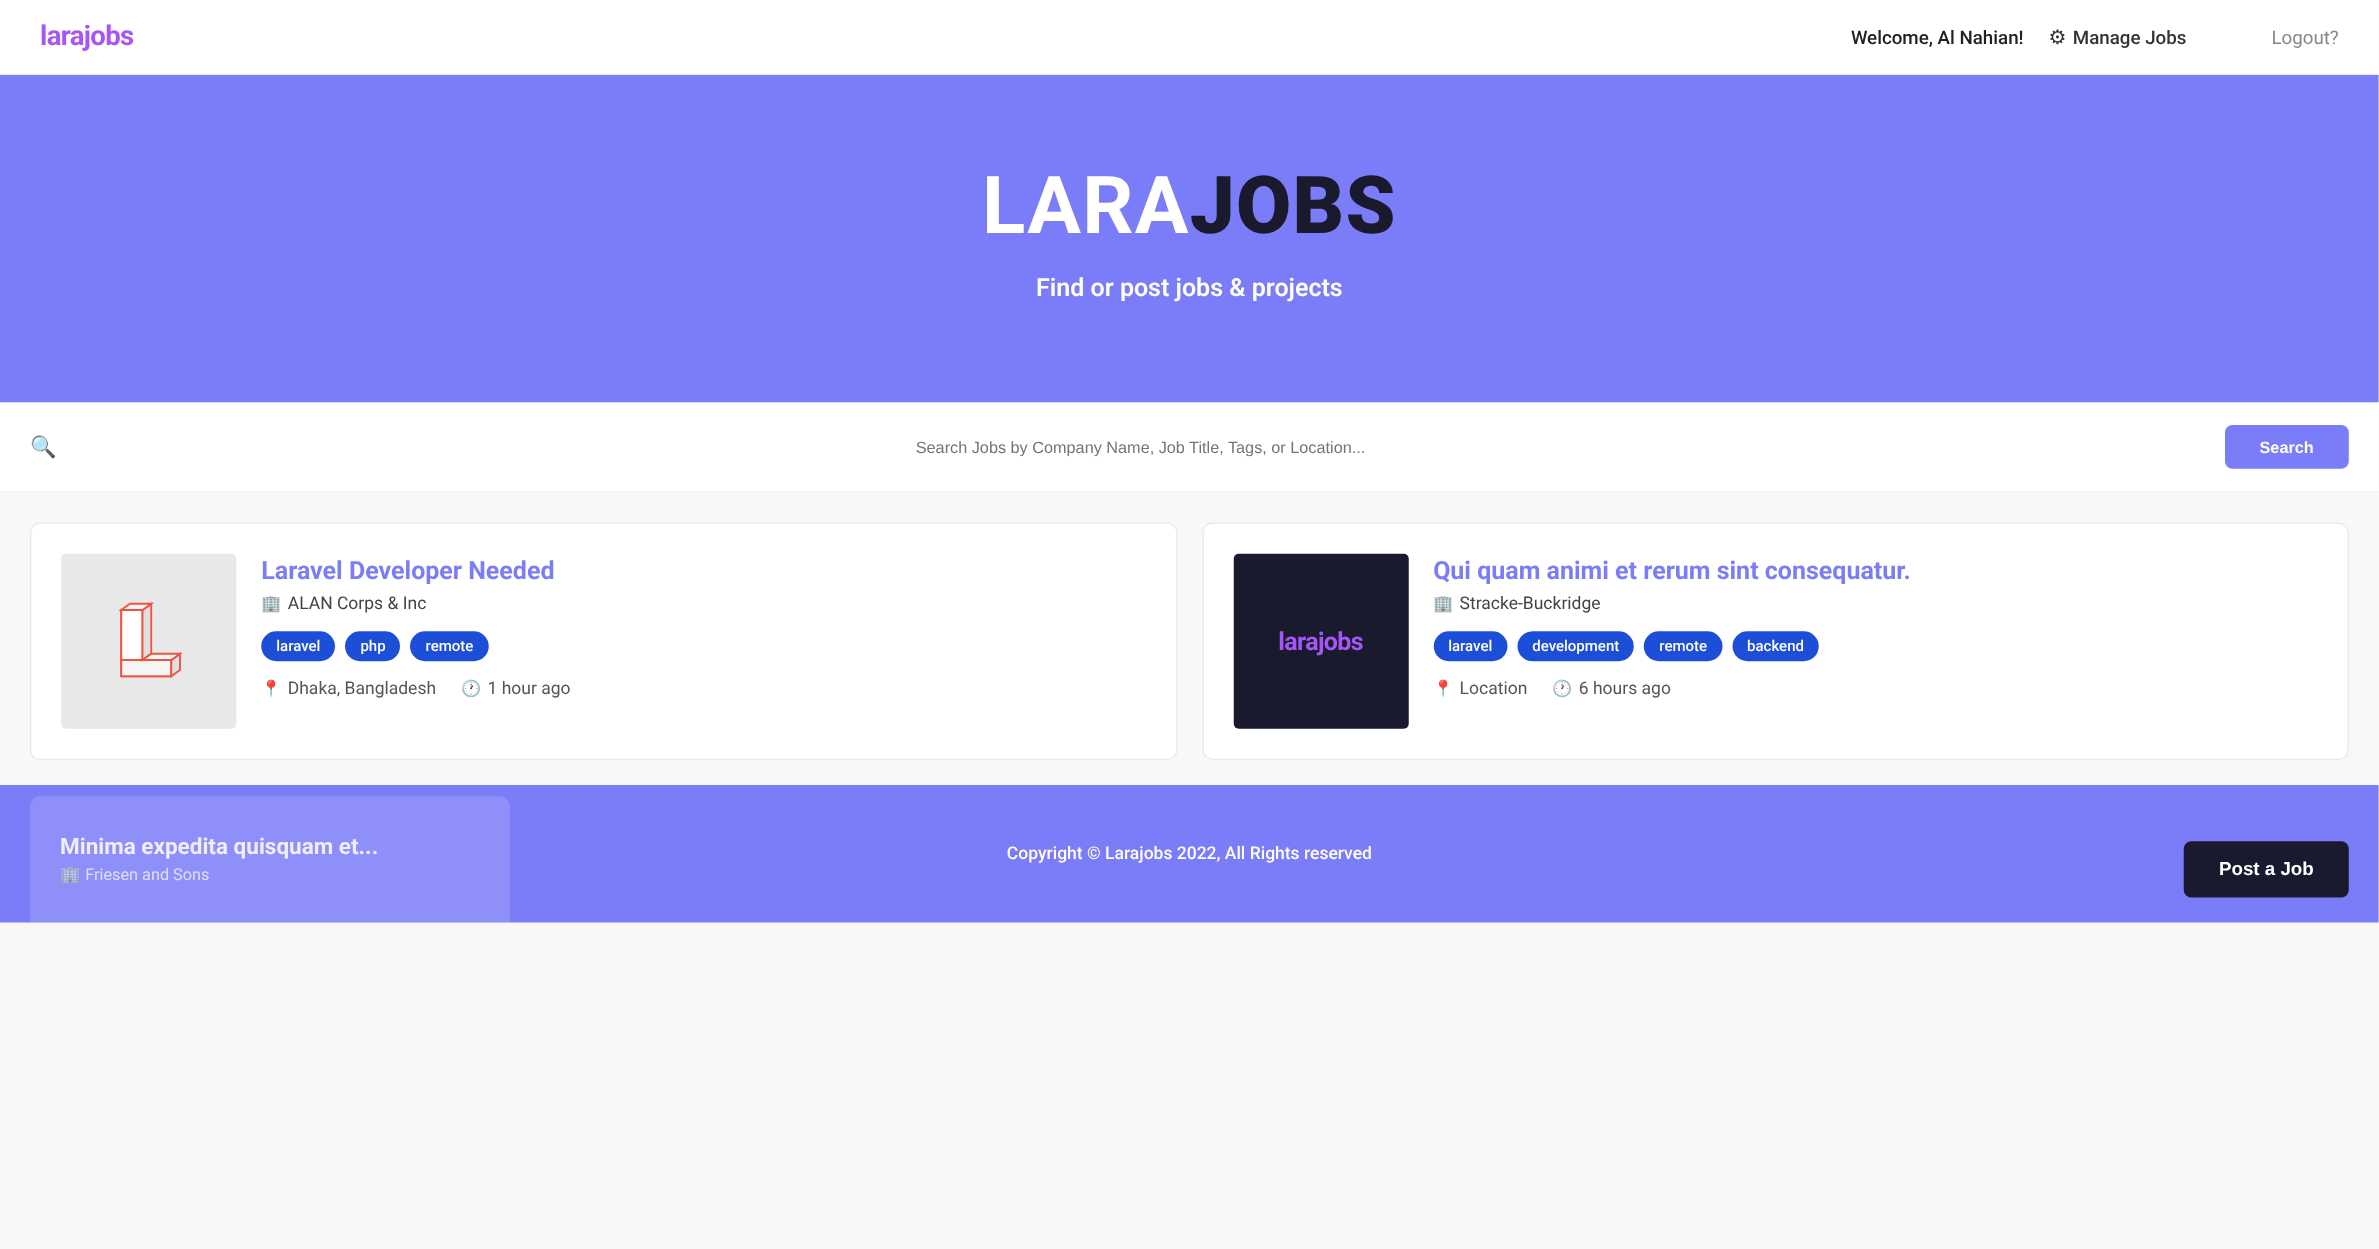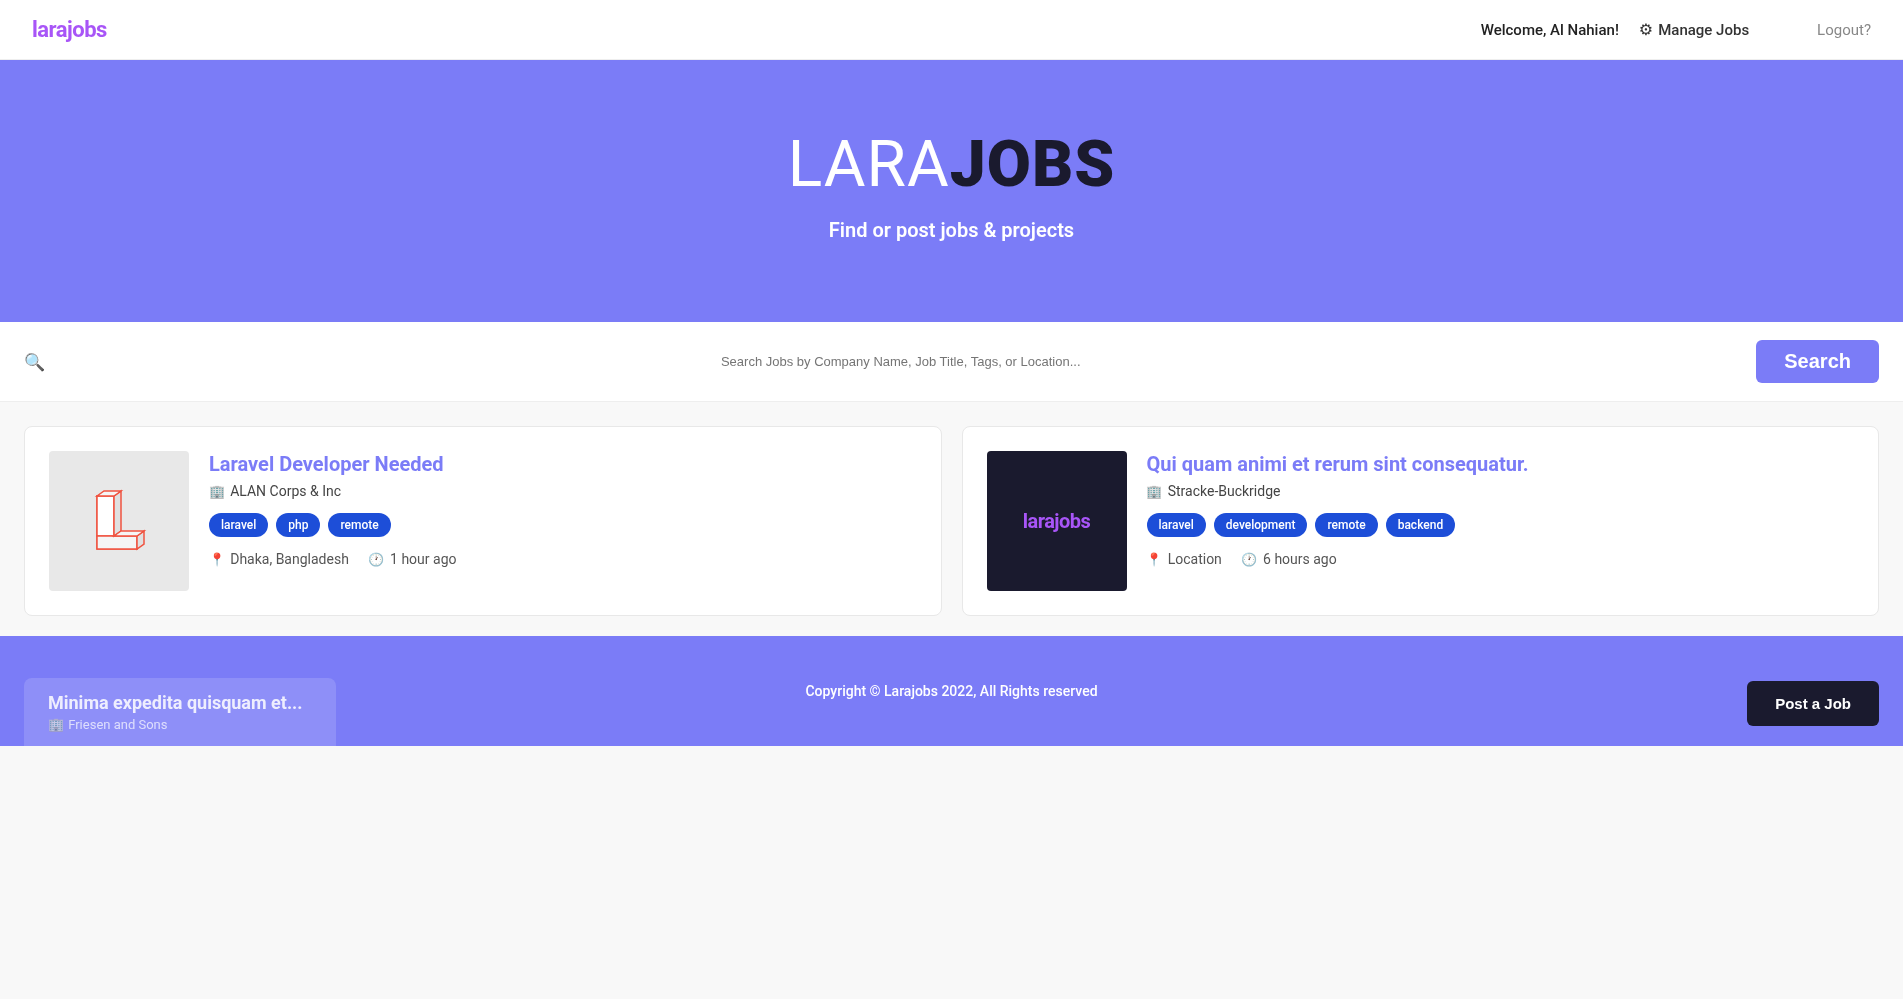--- a/index.html
+++ b/index.html
@@ -58,21 +58,21 @@
     }
     .hero-title {
       font-size: 64px;
       font-weight: 900;
       color: #fff;
       letter-spacing: 1px;
       line-height: 1.1;
     }
     .hero-title .lara {
       color: #fff;
-      font-weight: 400;
+      font-weight: 700;
     }
     .hero-title .jobs {
       color: #1a1a2e;
       font-weight: 900;
     }
     .hero-subtitle {
       margin-top: 18px;
       font-size: 20px;
       font-weight: 600;
       color: #fff;
@@ -100,21 +100,21 @@
       color: #444;
       background: transparent;
       text-align: center;
     }
     .search-button {
       background: #7b7cf7;
       color: #fff;
       border: none;
       border-radius: 6px;
       padding: 10px 28px;
-      font-size: 20px;
+      font-size: 13px;
       font-weight: 600;
       cursor: pointer;
       flex-shrink: 0;
     }
 
     
     .jobs-section {
       padding: 24px 24px 0;
       background: #f8f8f8;
     }
@@ -217,22 +217,22 @@
       align-items: center;
       justify-content: center;
       overflow: hidden;
     }
     .footer-partial-card {
       position: absolute;
       left: 24px;
       bottom: 0;
       background: rgba(255,255,255,0.15);
       border-radius: 8px 8px 0 0;
-      padding: 14px 24px;
-      width: 312px;
+      padding: 30px 24px;
+      width: 384px;
     }
     .footer-partial-title {
       font-size: 18px;
       font-weight: 700;
       color: rgba(255,255,255,0.85);
       margin-bottom: 4px;
     }
     .footer-partial-company {
       font-size: 13px;
       color: rgba(255,255,255,0.7);

